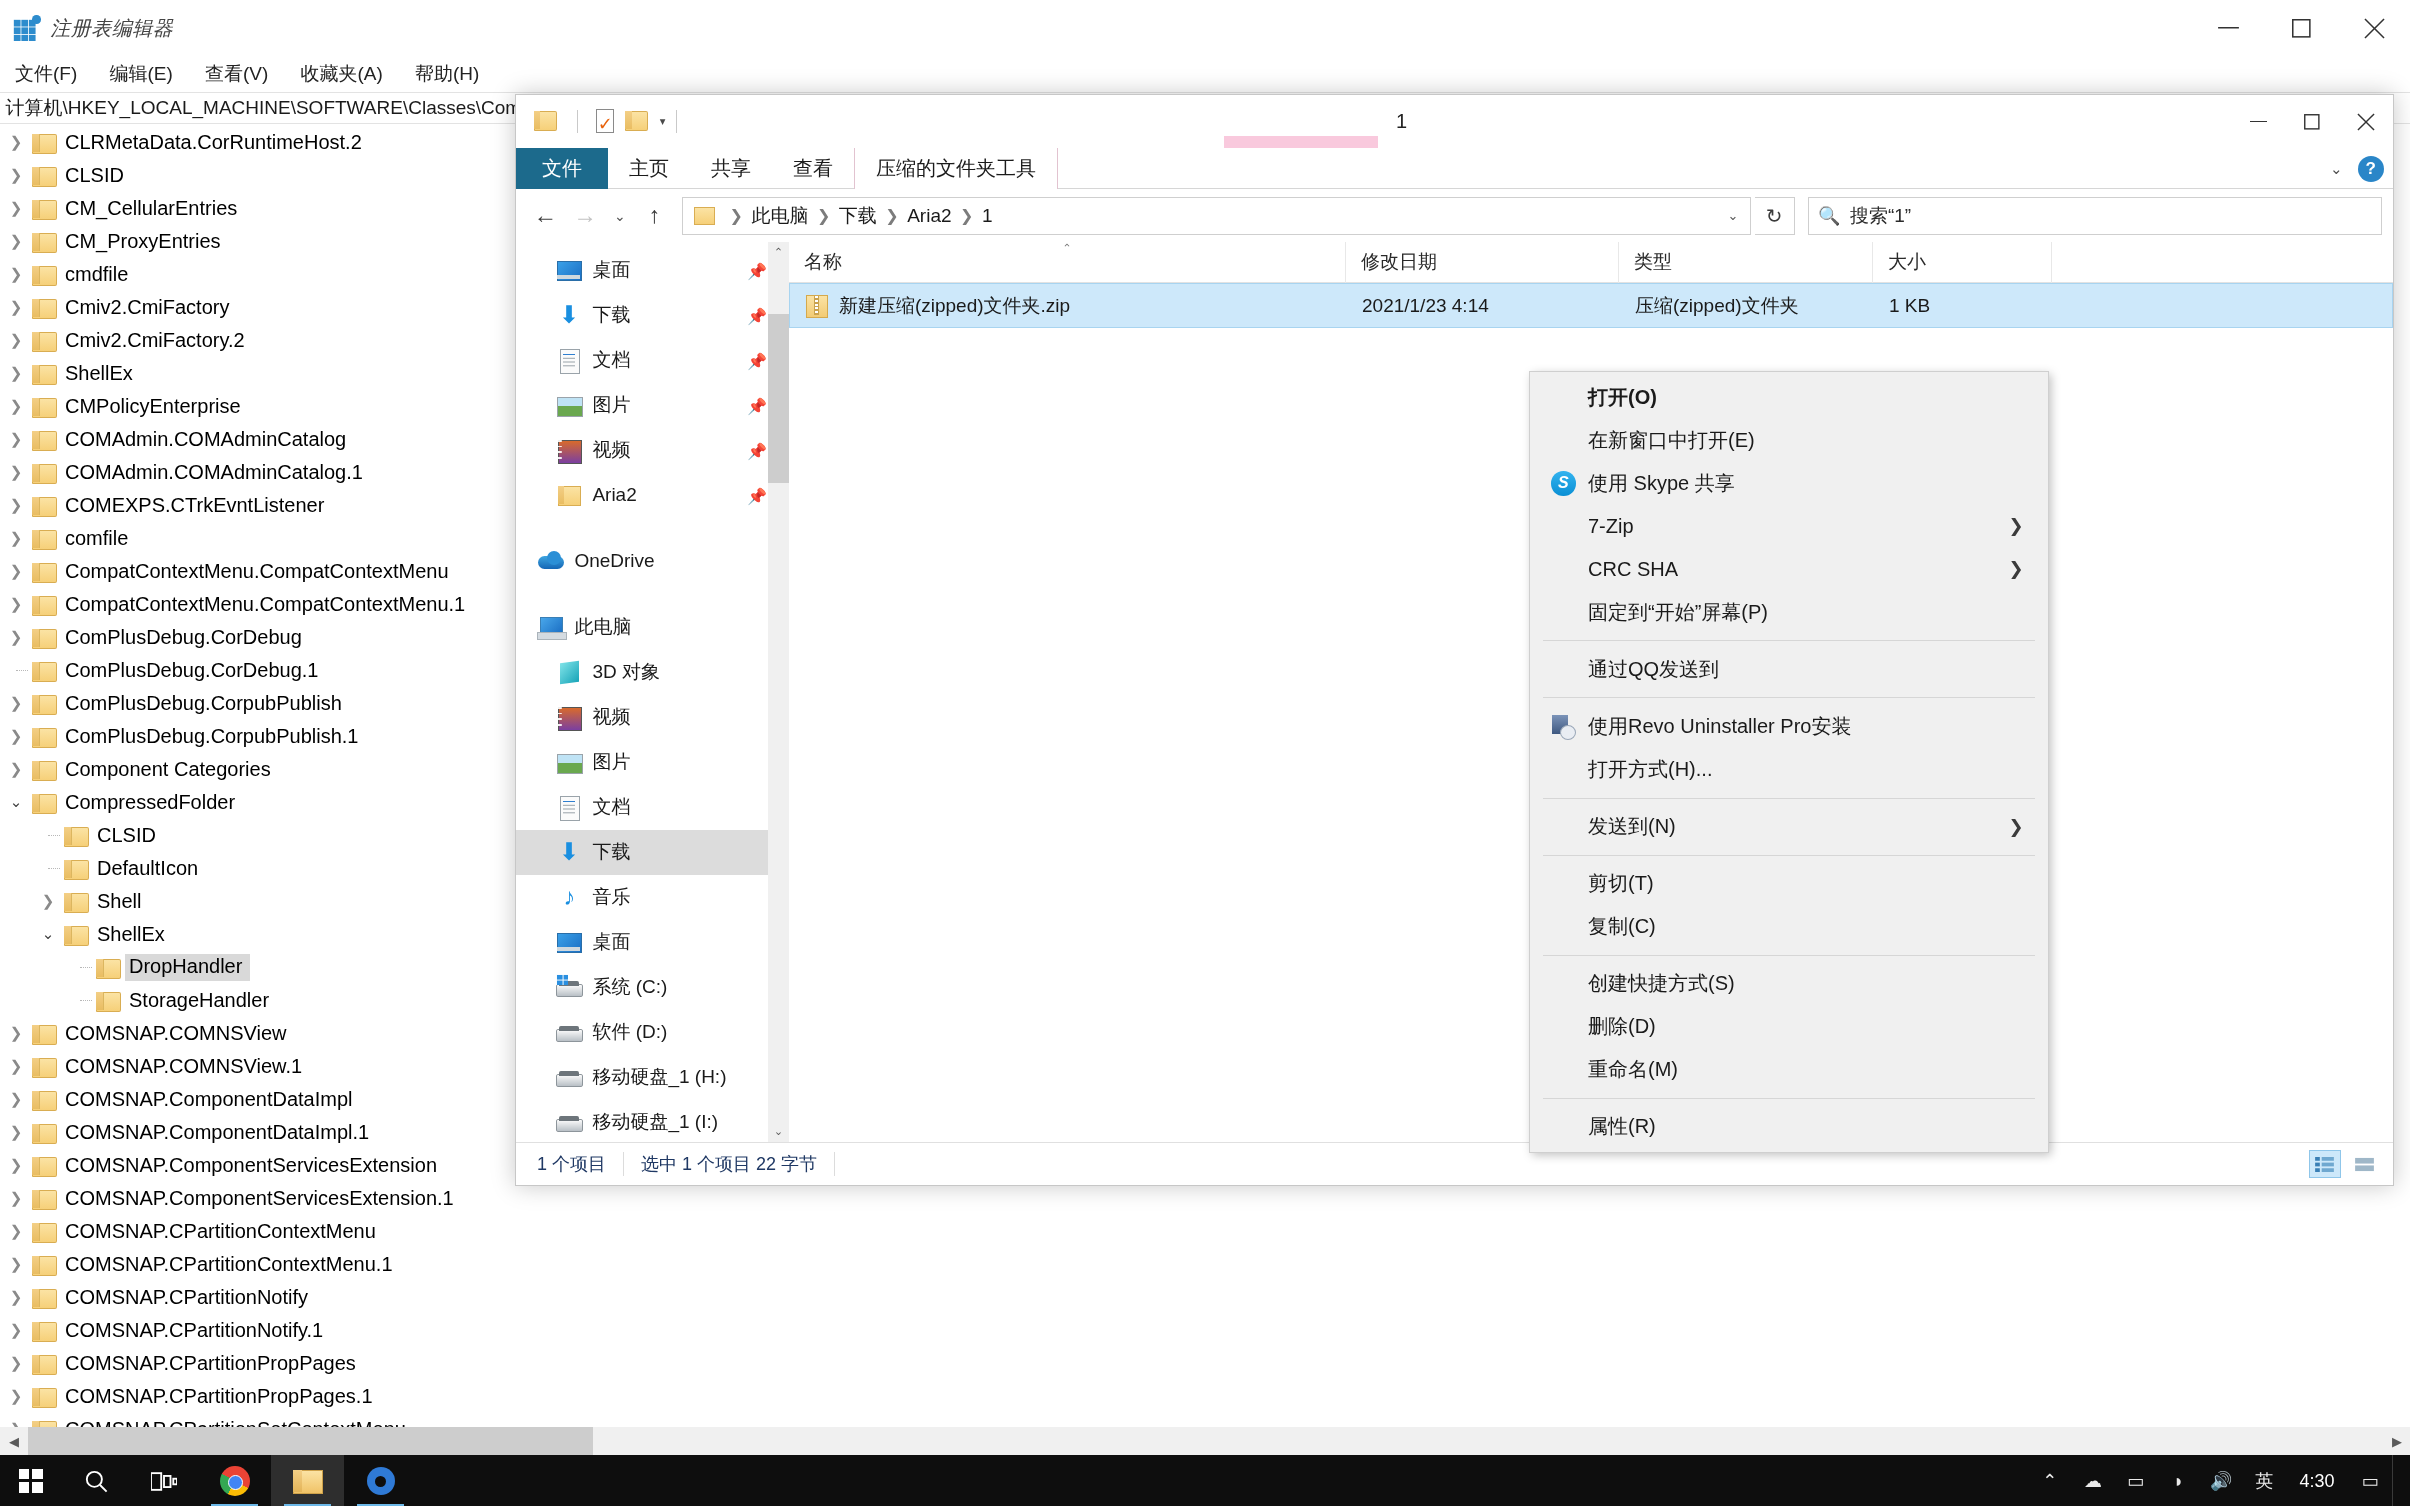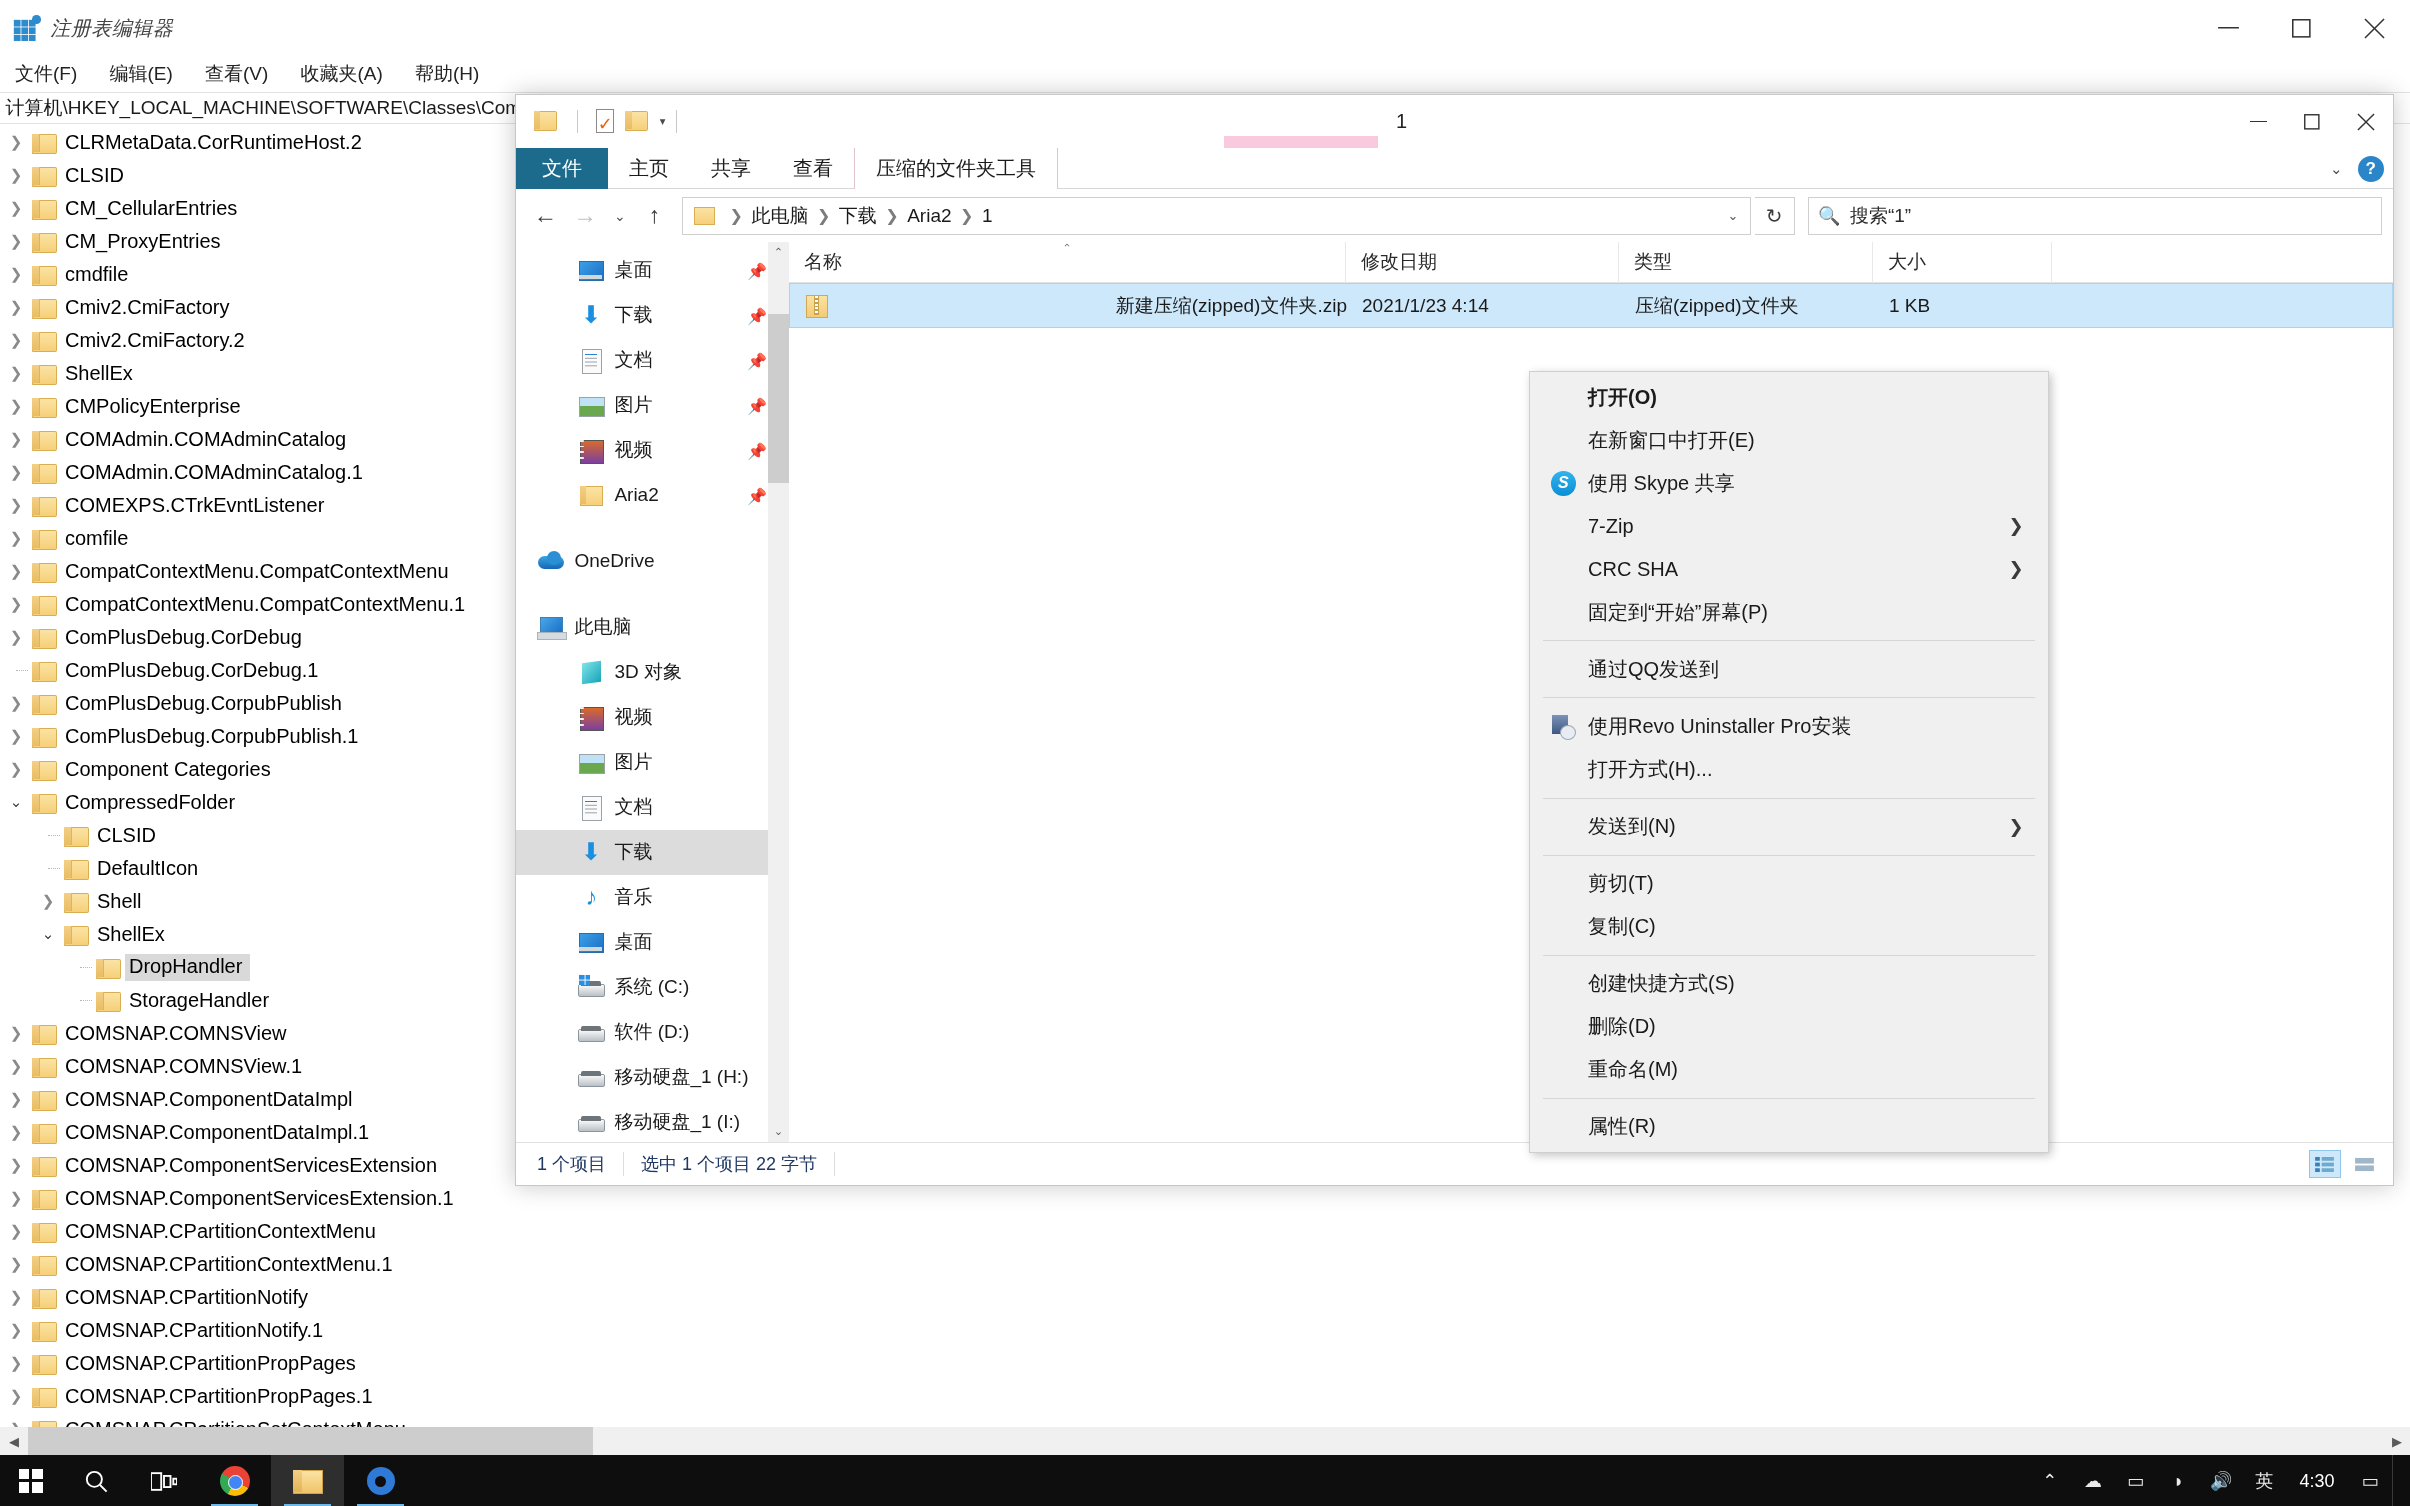--- a/index.html
+++ b/index.html
@@ -228,21 +228,21 @@
     height: 45px; display: flex; align-items: center;
     font-size: 19px; color: #1a1a1a; white-space: nowrap; position: relative;
   }
   .navitem.selected { background: #dcdcdc; }
   .navicon { width: 28px; height: 28px; flex: 0 0 28px; margin-right: 9.4px; position: relative; }
   .navlabel { flex: 1; }
   .pin {
     position: absolute; right: 24.5px; width: 17px; height: 17px;
     color: #6d7b84; font-size: 16px;
   }
-  .ind-1 { padding-left: 61px; }
+  .ind-1 { padding-left: 39px; }
   .ind-0 { padding-left: 21px; }
 
   .ic-desktop::before {
     content:""; position:absolute; left:1.9px; top:4.7px; width:23.5px; height:18px;
     background: linear-gradient(135deg,#3aa0e8,#1b6fc4); border:0.9px solid #2a6ea8;
   }
   .ic-desktop::after {
     content:""; position:absolute; left:1.9px; top:19px; width:23.5px; height:3.8px;
     background:#cfd8de;
   }
@@ -349,21 +349,21 @@
   }
   .c-name { width:557px; flex:0 0 557px; }
   .c-date { width:273px; flex:0 0 273px; }
   .c-type { width:254px; flex:0 0 254px; }
   .c-size { width:179px; flex:0 0 179px; }
 
   .filerow {
     height: 45px; display:flex; align-items:center; font-size:19px; color:#1a1a1a;
     background:#cde8fa; border:0.9px solid #a8d4f0;
   }
-  .filerow .cell { padding-left:15px; display:flex; align-items:center; white-space:nowrap;justify-content:space-between; }
+  .filerow .cell { padding-left:15px; display:flex; align-items:center; white-space:nowrap; }
   .zipicon { width:22.6px; height:24.5px; position:relative; margin-right:11.3px; flex:0 0 22.6px; }
   .zipicon::before {
     content:""; position:absolute; left:0.9px; top:1.9px; width:20px; height:21px;
     background:linear-gradient(#fbe3a4,#f2cb74); border:0.9px solid #d4a94d;
   }
   .zipicon .zz {
     position:absolute; left:8.5px; top:2.8px; width:5.6px; height:19px;
     background:repeating-linear-gradient(to bottom,#fff 0 1.9px,#c9a24e 1.9px 3.8px);
     border-left:0.9px solid #c9a24e; border-right:0.9px solid #c9a24e;
   }

